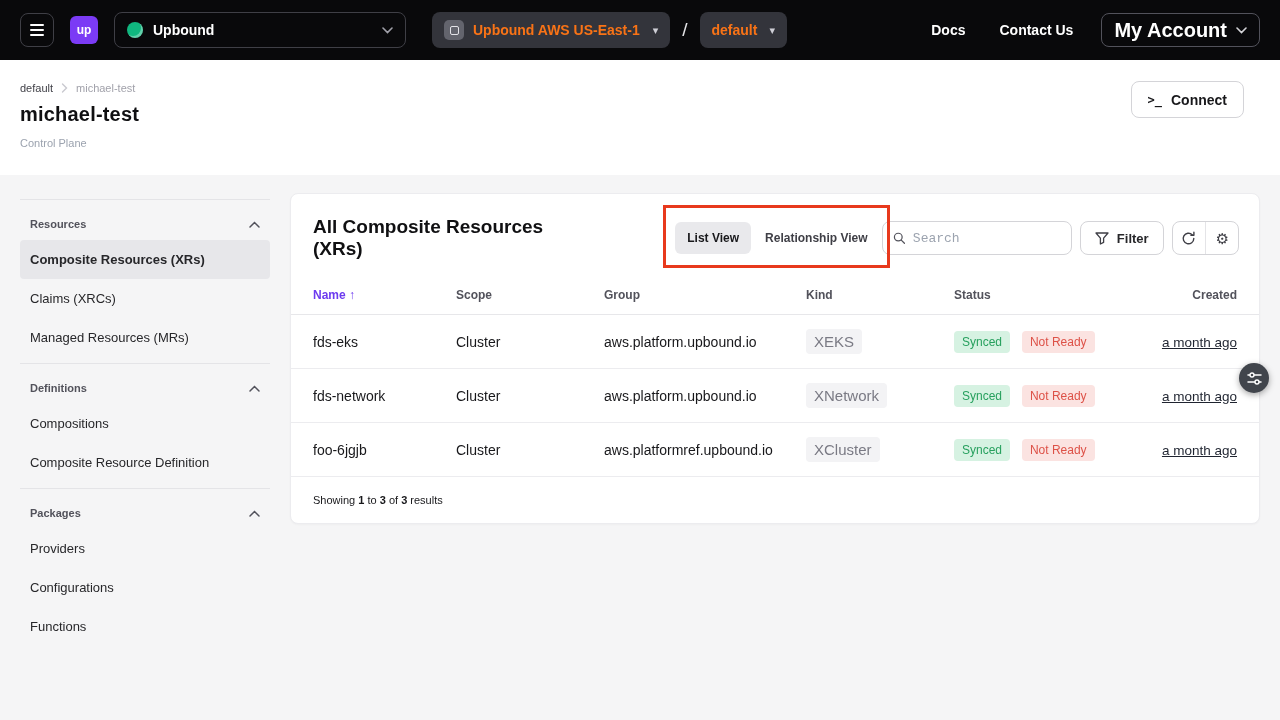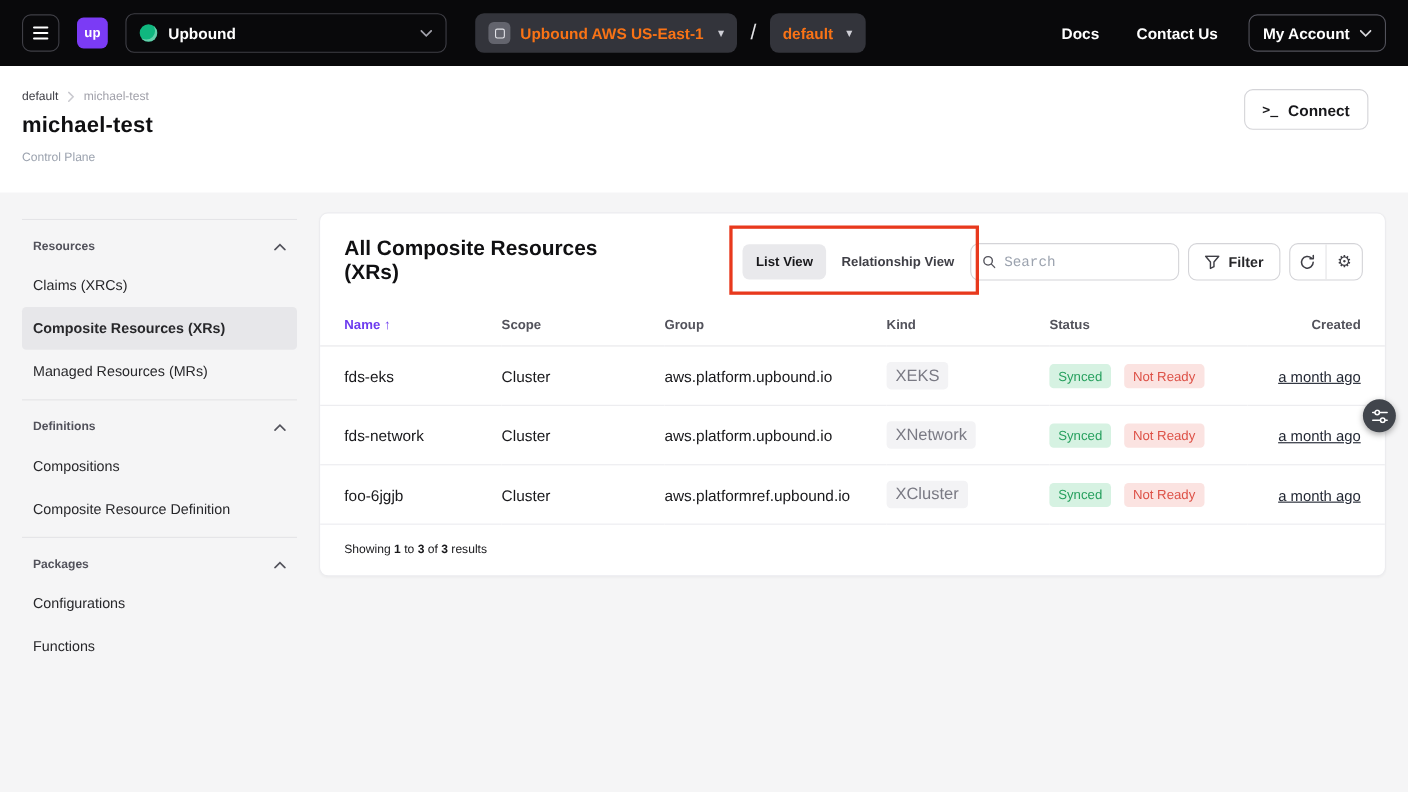--- a/index.html
+++ b/index.html
@@ -23,21 +23,21 @@
     display:flex; align-items:center; padding:0 12px; gap:9px; cursor:pointer; }
   .cp-icon { width:20px; height:20px; background:#63646d; border-radius:5px; display:flex; align-items:center; justify-content:center; }
   .cp-icon i { display:block; width:9px; height:9px; border:1.5px solid #e3e3e8; border-radius:2px; }
   .cp-select .lbl, .grp-select .lbl { color:#f97316; font-size:14px; font-weight:bold; }
   .caret { color:#cfcfd6; font-size:11px; margin-left:4px; }
   .slash { color:#e4e4e7; font-size:19px; margin:0 12px; font-weight:300; }
   .grp-select { height:36px; background:#33343b; border-radius:8px; display:flex; align-items:center; padding:0 12px; gap:8px; cursor:pointer; }
   .nav-spacer { flex:1; }
   .nav-link { color:#fff; font-size:14px; font-weight:bold; margin-left:34px; cursor:pointer; text-decoration:none; }
   .account-btn { margin-left:28px; height:34px; border:1px solid #52525b; border-radius:8px;
-    display:flex; align-items:center; padding:0 12px; gap:9px; color:#fff; font-size:14px; font-weight:bold; cursor:pointer; }
+    display:flex; align-items:center; padding:0 12px; gap:9px; color:#fff; font-size:20px; font-weight:bold; cursor:pointer; }
 
   
   .page-header { background:#fff; padding:22px 20px 26px 20px; position:relative; }
   .breadcrumb { display:flex; align-items:center; gap:8px; font-size:11px; }
   .breadcrumb .bc-current { color:#3f3f46; cursor:pointer; }
   .breadcrumb .bc-muted { color:#a1a1aa; }
   .page-title { margin-top:9px; font-size:20px; font-weight:bold; color:#101012; letter-spacing:.2px; }
   .page-subtitle { margin-top:11px; font-size:11px; color:#9ca3af; }
   .connect-btn { position:absolute; top:21px; right:36px; height:37px; background:#fff;
     border:1px solid #d4d4d8; border-radius:8px; display:flex; align-items:center; gap:9px;
@@ -162,41 +162,42 @@
 
   <div class="sidebar">
     <div class="side-divider"></div>
 
     <div class="side-section">
       <span>Resources</span>
       <svg width="11" height="7" viewBox="0 0 11 7">
           <path d="M1 6l4.5-4.5L10 6" stroke="#52525b" stroke-width="1.5" fill="none" stroke-linecap="round"></path>
         </svg>
     </div>
+    <div class="side-item selected">Composite Resources (XRs)</div>
     <div class="side-item">Claims (XRCs)</div>
-    <div class="side-item selected">Composite Resources (XRs)</div>
     <div class="side-item">Managed Resources (MRs)</div>
     <div class="side-divider"></div>
 
     <div class="side-section">
       <span>Definitions</span>
       <svg width="11" height="7" viewBox="0 0 11 7">
           <path d="M1 6l4.5-4.5L10 6" stroke="#52525b" stroke-width="1.5" fill="none" stroke-linecap="round"></path>
         </svg>
     </div>
     <div class="side-item">Compositions</div>
     <div class="side-item">Composite Resource Definition</div>
     <div class="side-divider"></div>
 
     <div class="side-section">
       <span>Packages</span>
       <svg width="11" height="7" viewBox="0 0 11 7">
           <path d="M1 6l4.5-4.5L10 6" stroke="#52525b" stroke-width="1.5" fill="none" stroke-linecap="round"></path>
         </svg>
     </div>
+    <div class="side-item">Providers</div>
     <div class="side-item">Configurations</div>
     <div class="side-item">Functions</div>
   </div>
 
   <div class="card">
     <div class="card-header">
       <div class="card-title">All Composite Resources (XRs)</div>
 
       <div class="toggle-wrap">
         <div class="annotation-box"></div>

